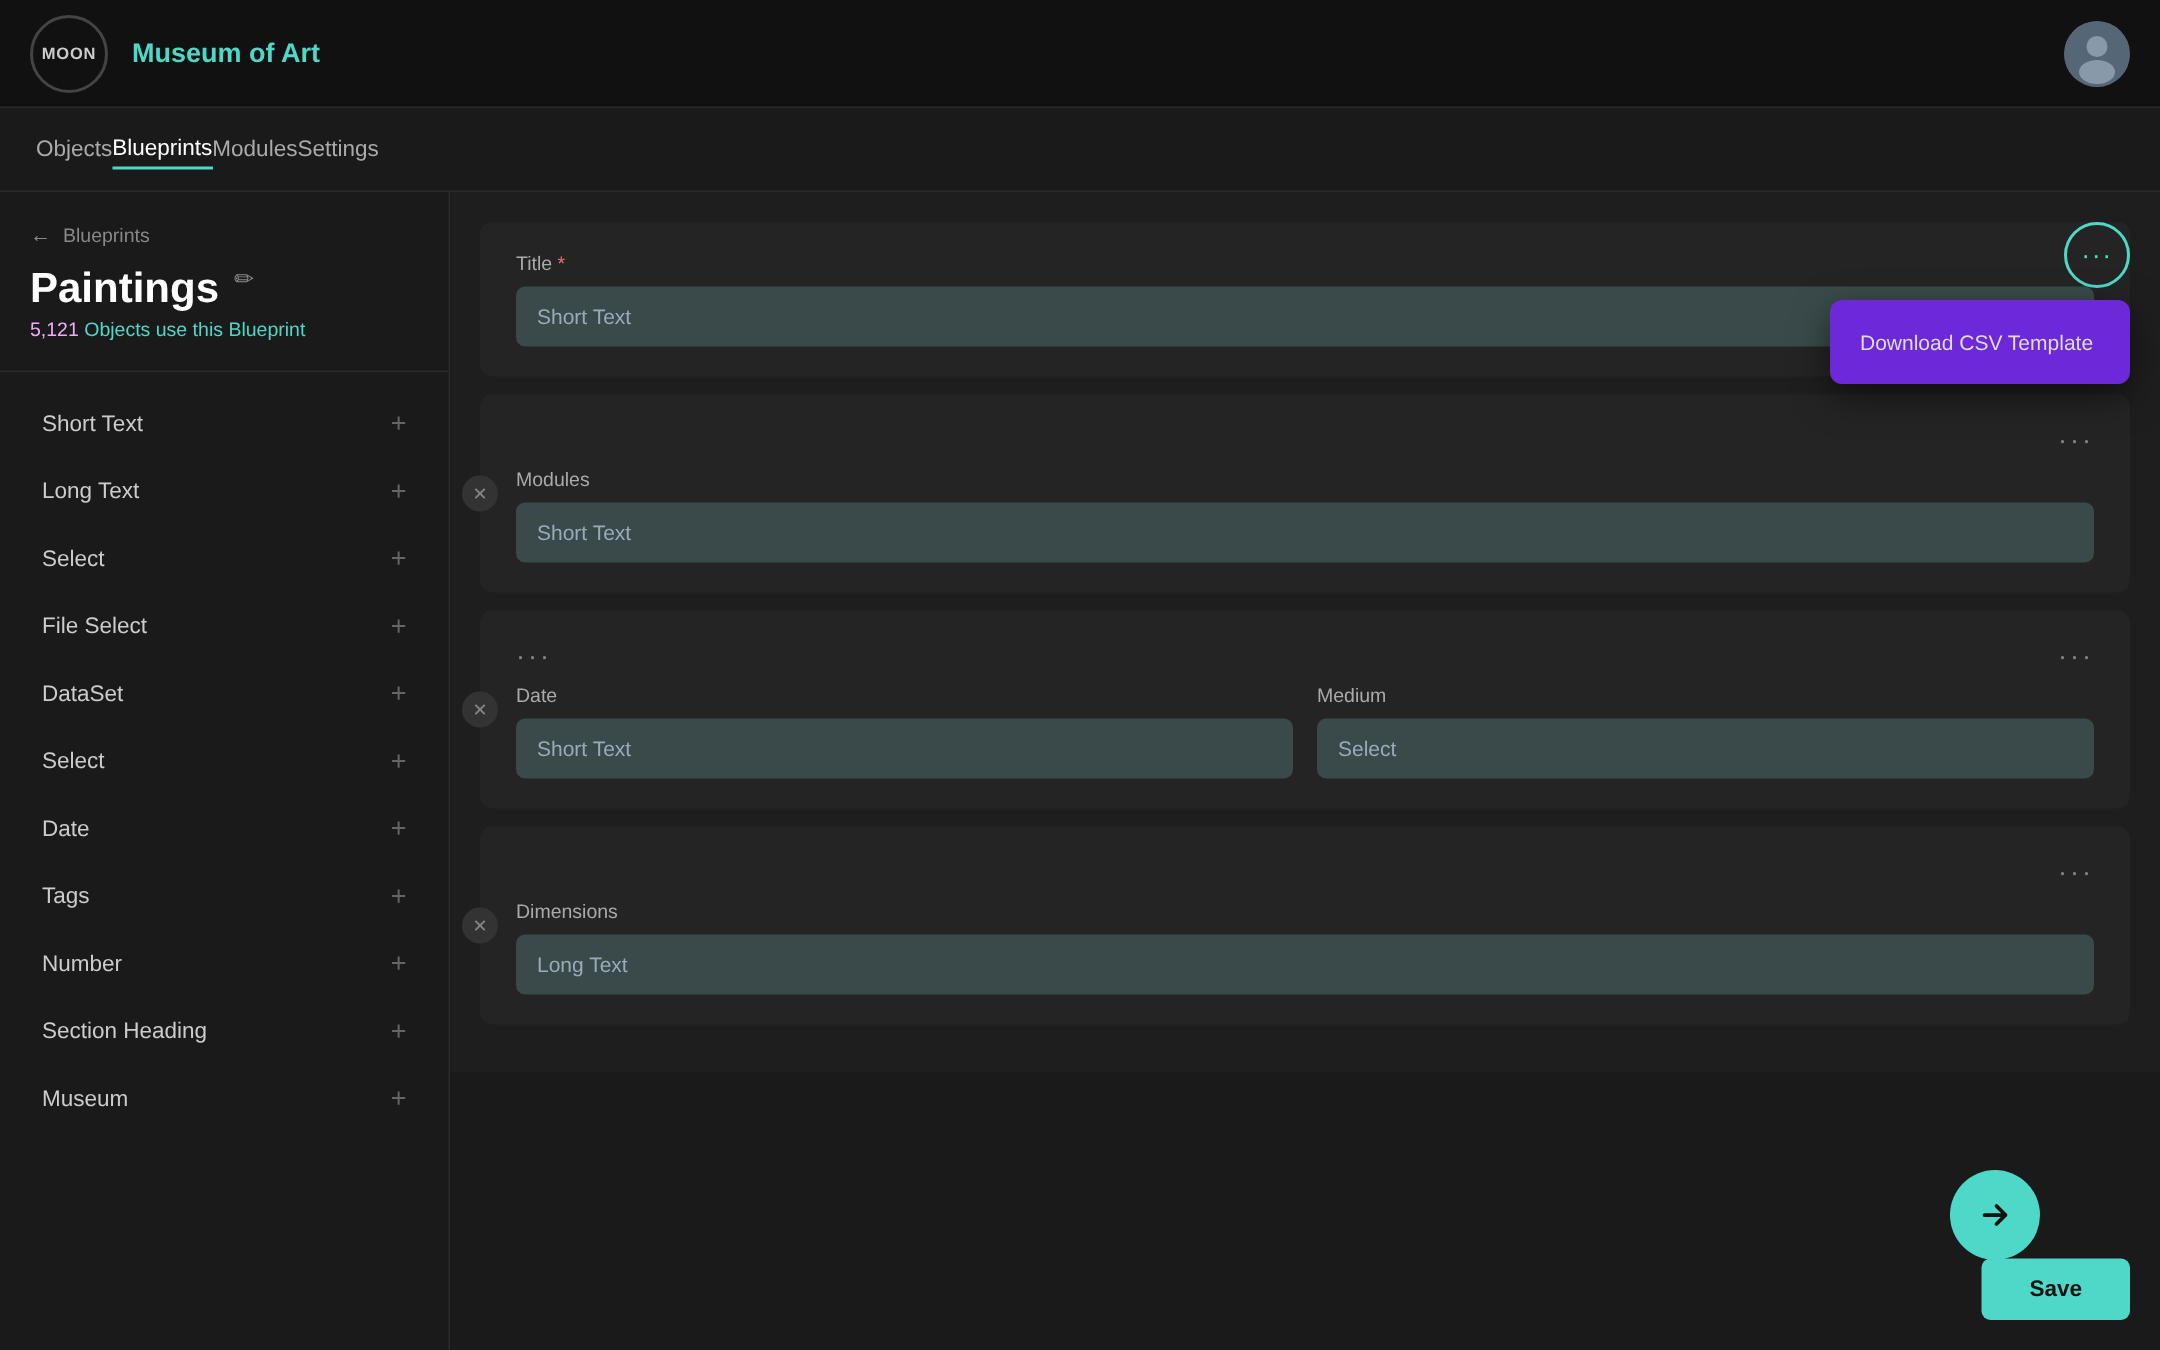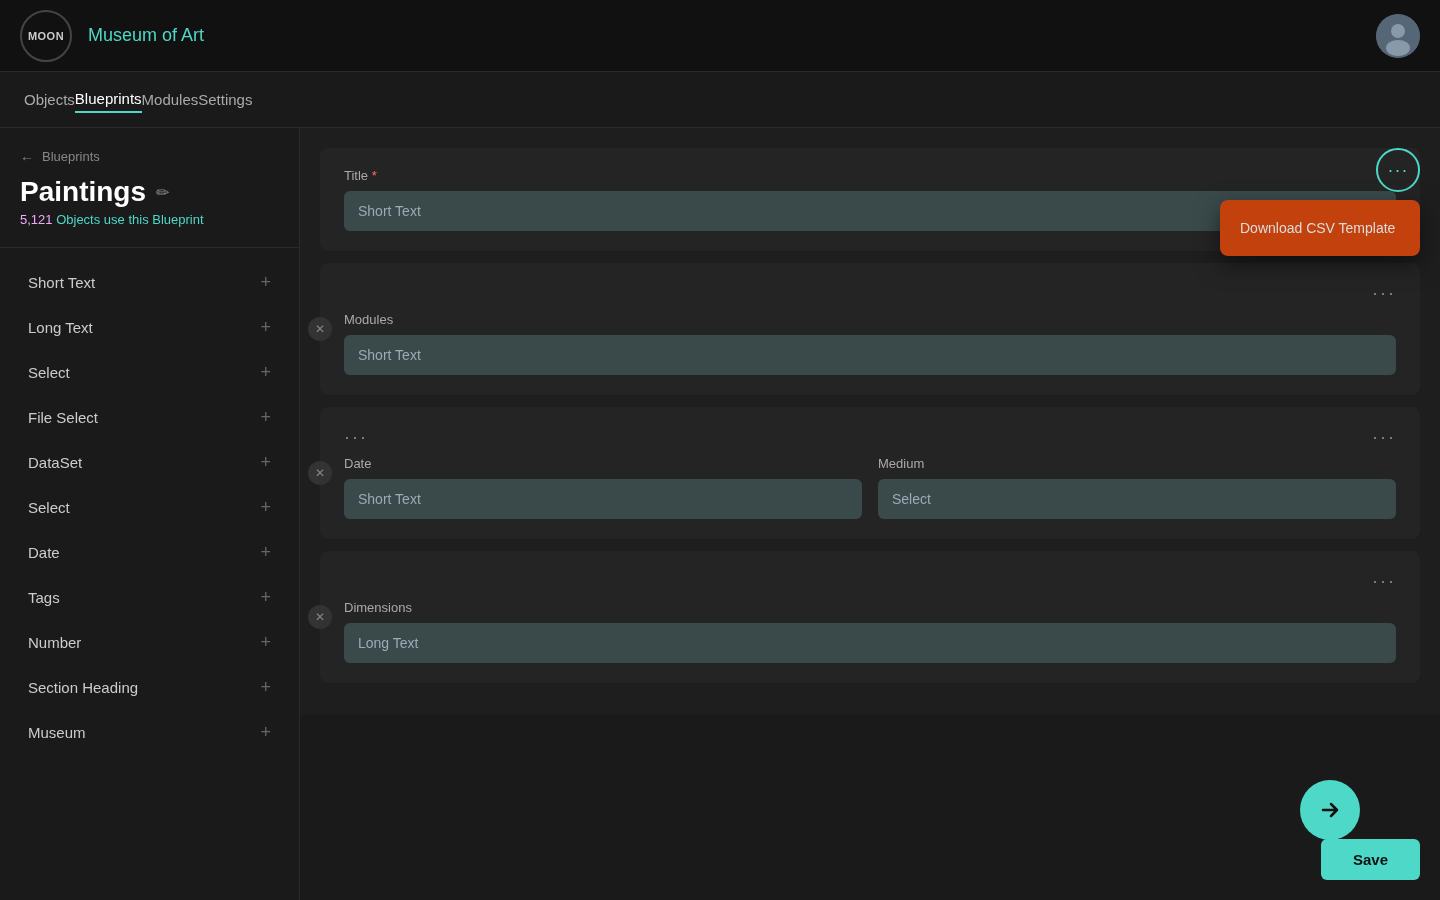--- a/index.html
+++ b/index.html
@@ -37,21 +37,21 @@
       align-items: center;
       justify-content: center;
       font-size: 11px;
       font-weight: 700;
       color: #ccc;
       letter-spacing: 0.5px;
     }
     .app-title {
       color: #4dd8c8;
       font-size: 18px;
-      font-weight: 400;
+      font-weight: 700;
     }
     .avatar-circle {
       width: 44px;
       height: 44px;
       border-radius: 50%;
       background: #556;
       overflow: hidden;
       display: flex;
       align-items: center;
       justify-content: center;
@@ -103,21 +103,20 @@
       gap: 8px;
       padding: 0 20px 12px 20px;
       color: #888;
       font-size: 13px;
     }
     .breadcrumb-arrow {
       font-size: 14px;
     }
     .page-title-row {
       display: flex;
-      align-items: center;
       gap: 10px;
       padding: 0 20px 4px 20px;
     }
     .page-title {
       font-size: 28px;
       font-weight: 600;
       color: #fff;
     }
     .edit-icon {
       color: #888;
@@ -290,21 +289,21 @@
       font-size: 18px;
       letter-spacing: 1px;
       z-index: 20;
     }
 
     
     .dropdown-menu {
       position: absolute;
       top: 72px;
       right: 20px;
-      background: #c2410c;
+      background: #6d28d9;
       border-radius: 8px;
       padding: 8px 0;
       min-width: 200px;
       z-index: 30;
       box-shadow: 0 8px 24px rgba(0,0,0,0.5);
     }
     .dropdown-item {
       padding: 12px 20px;
       font-size: 14px;
       color: #ddd;

